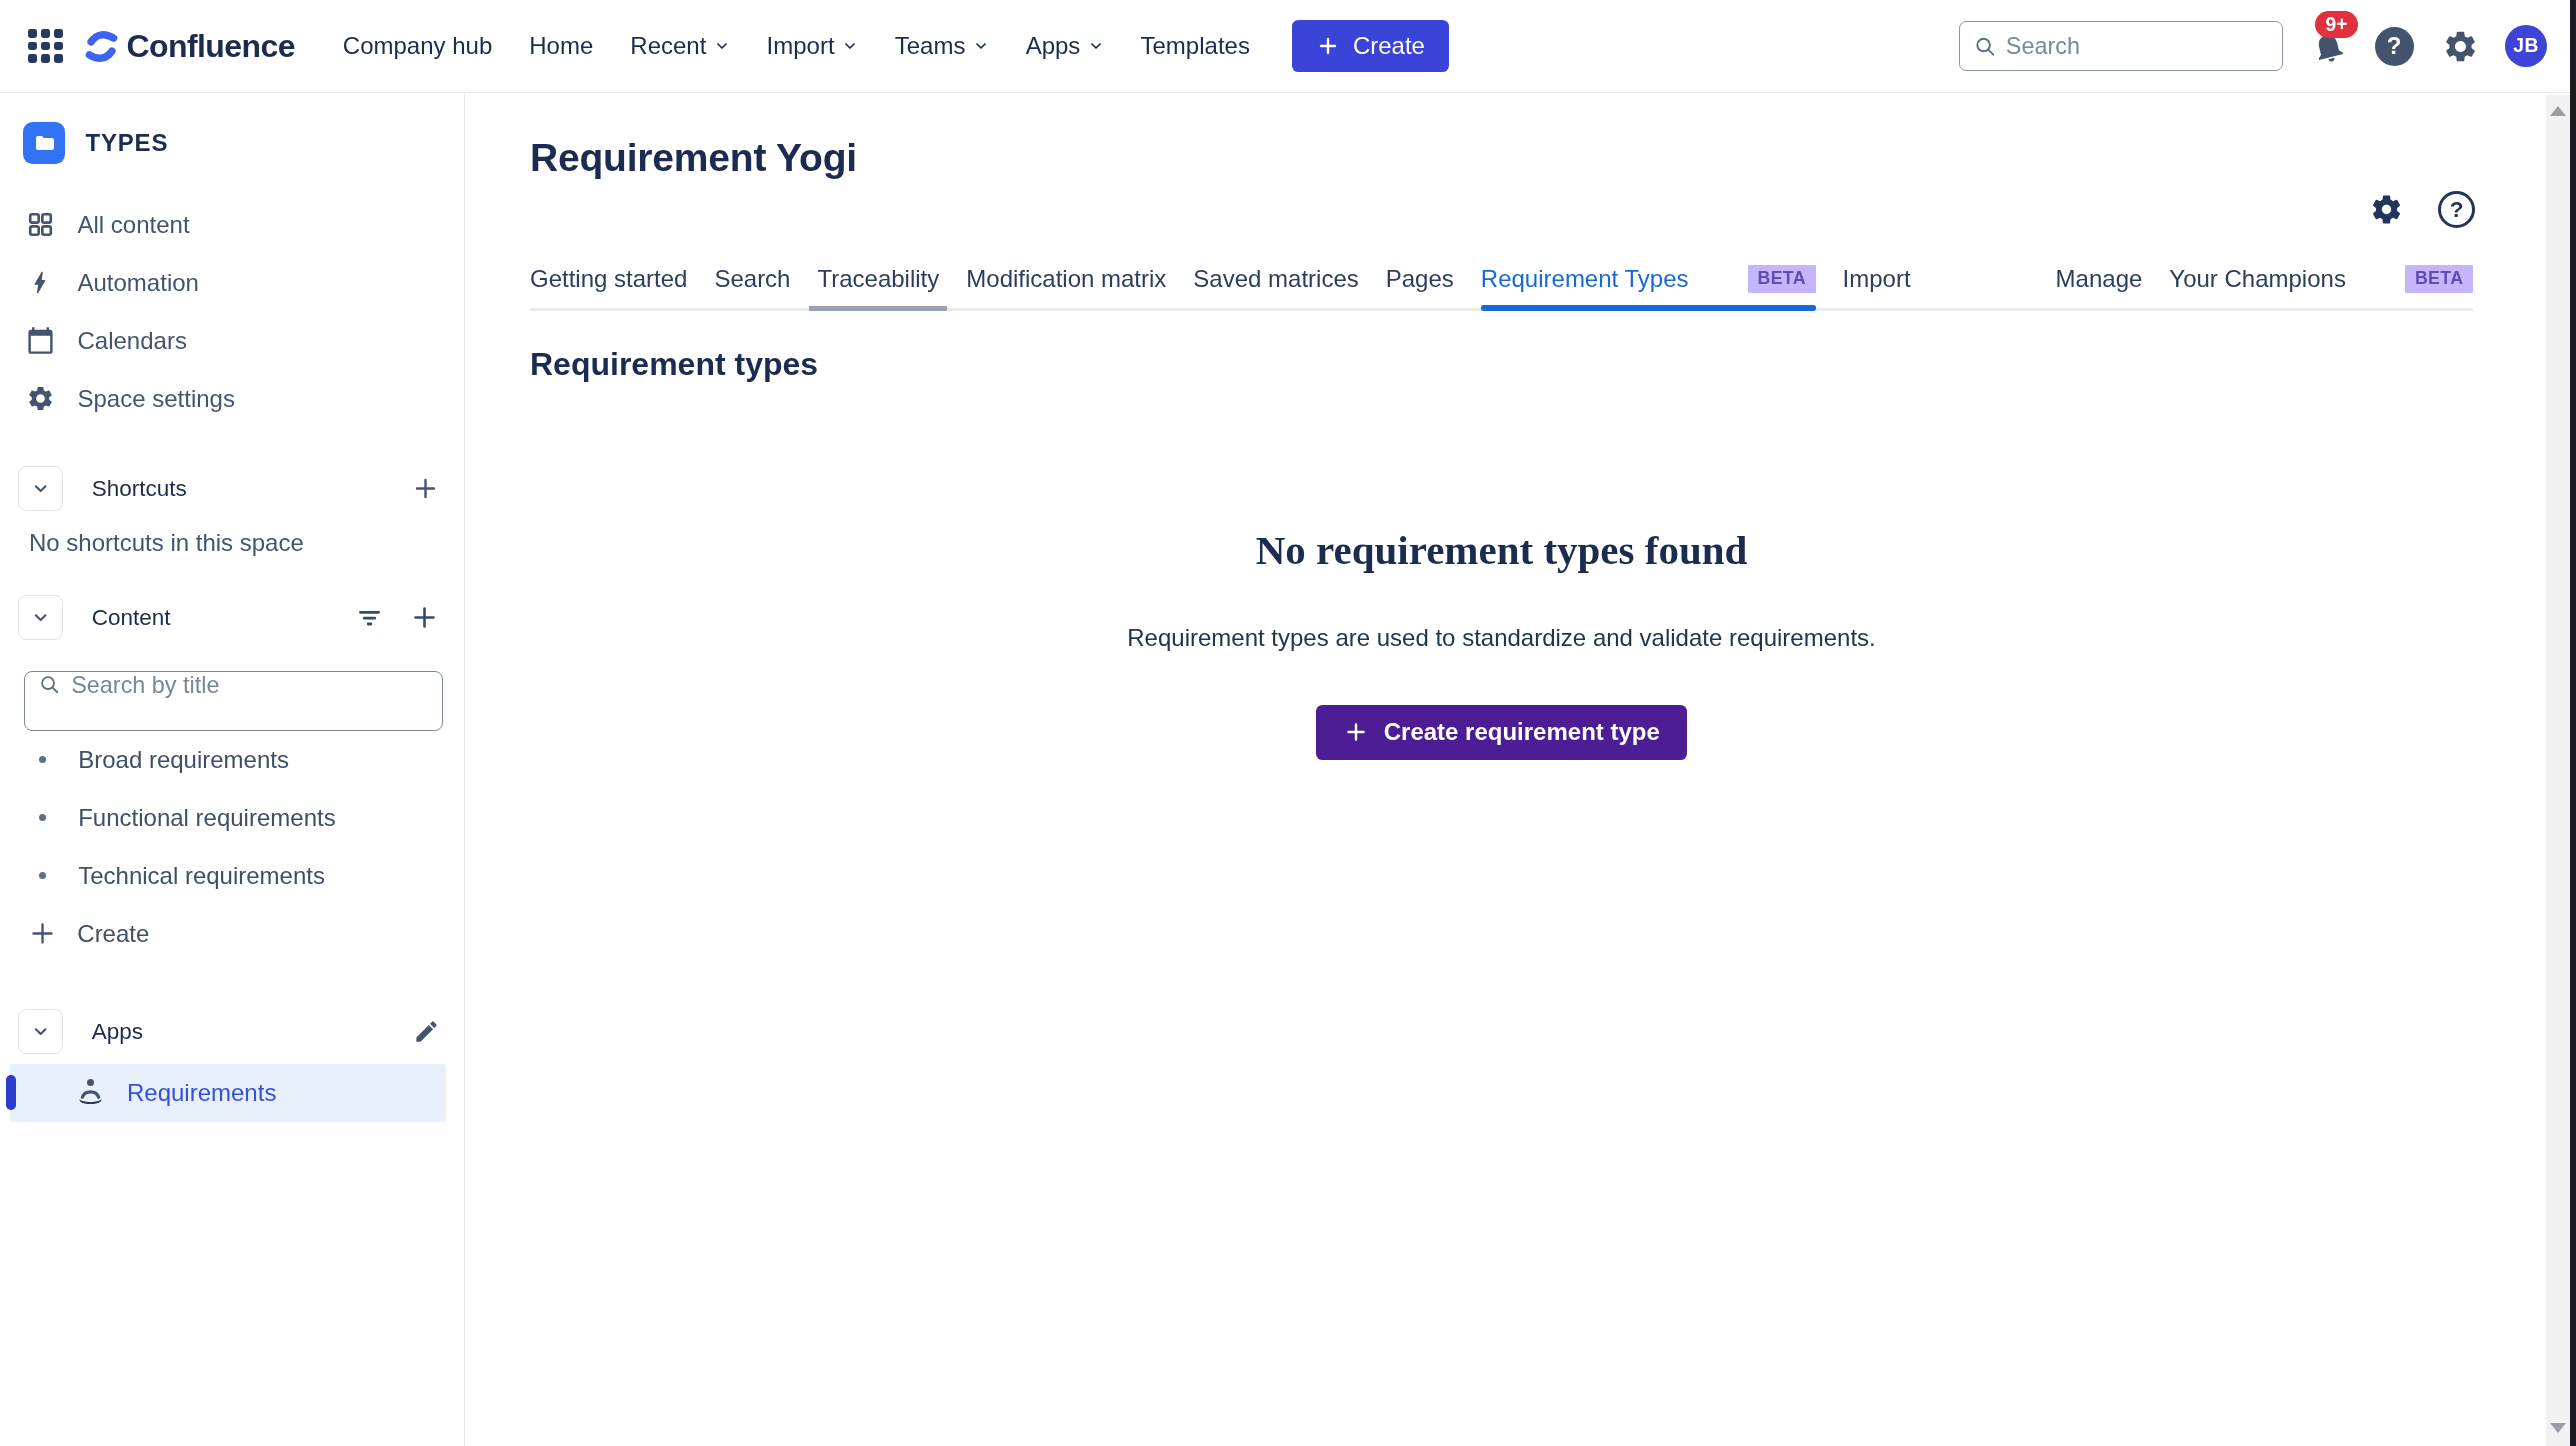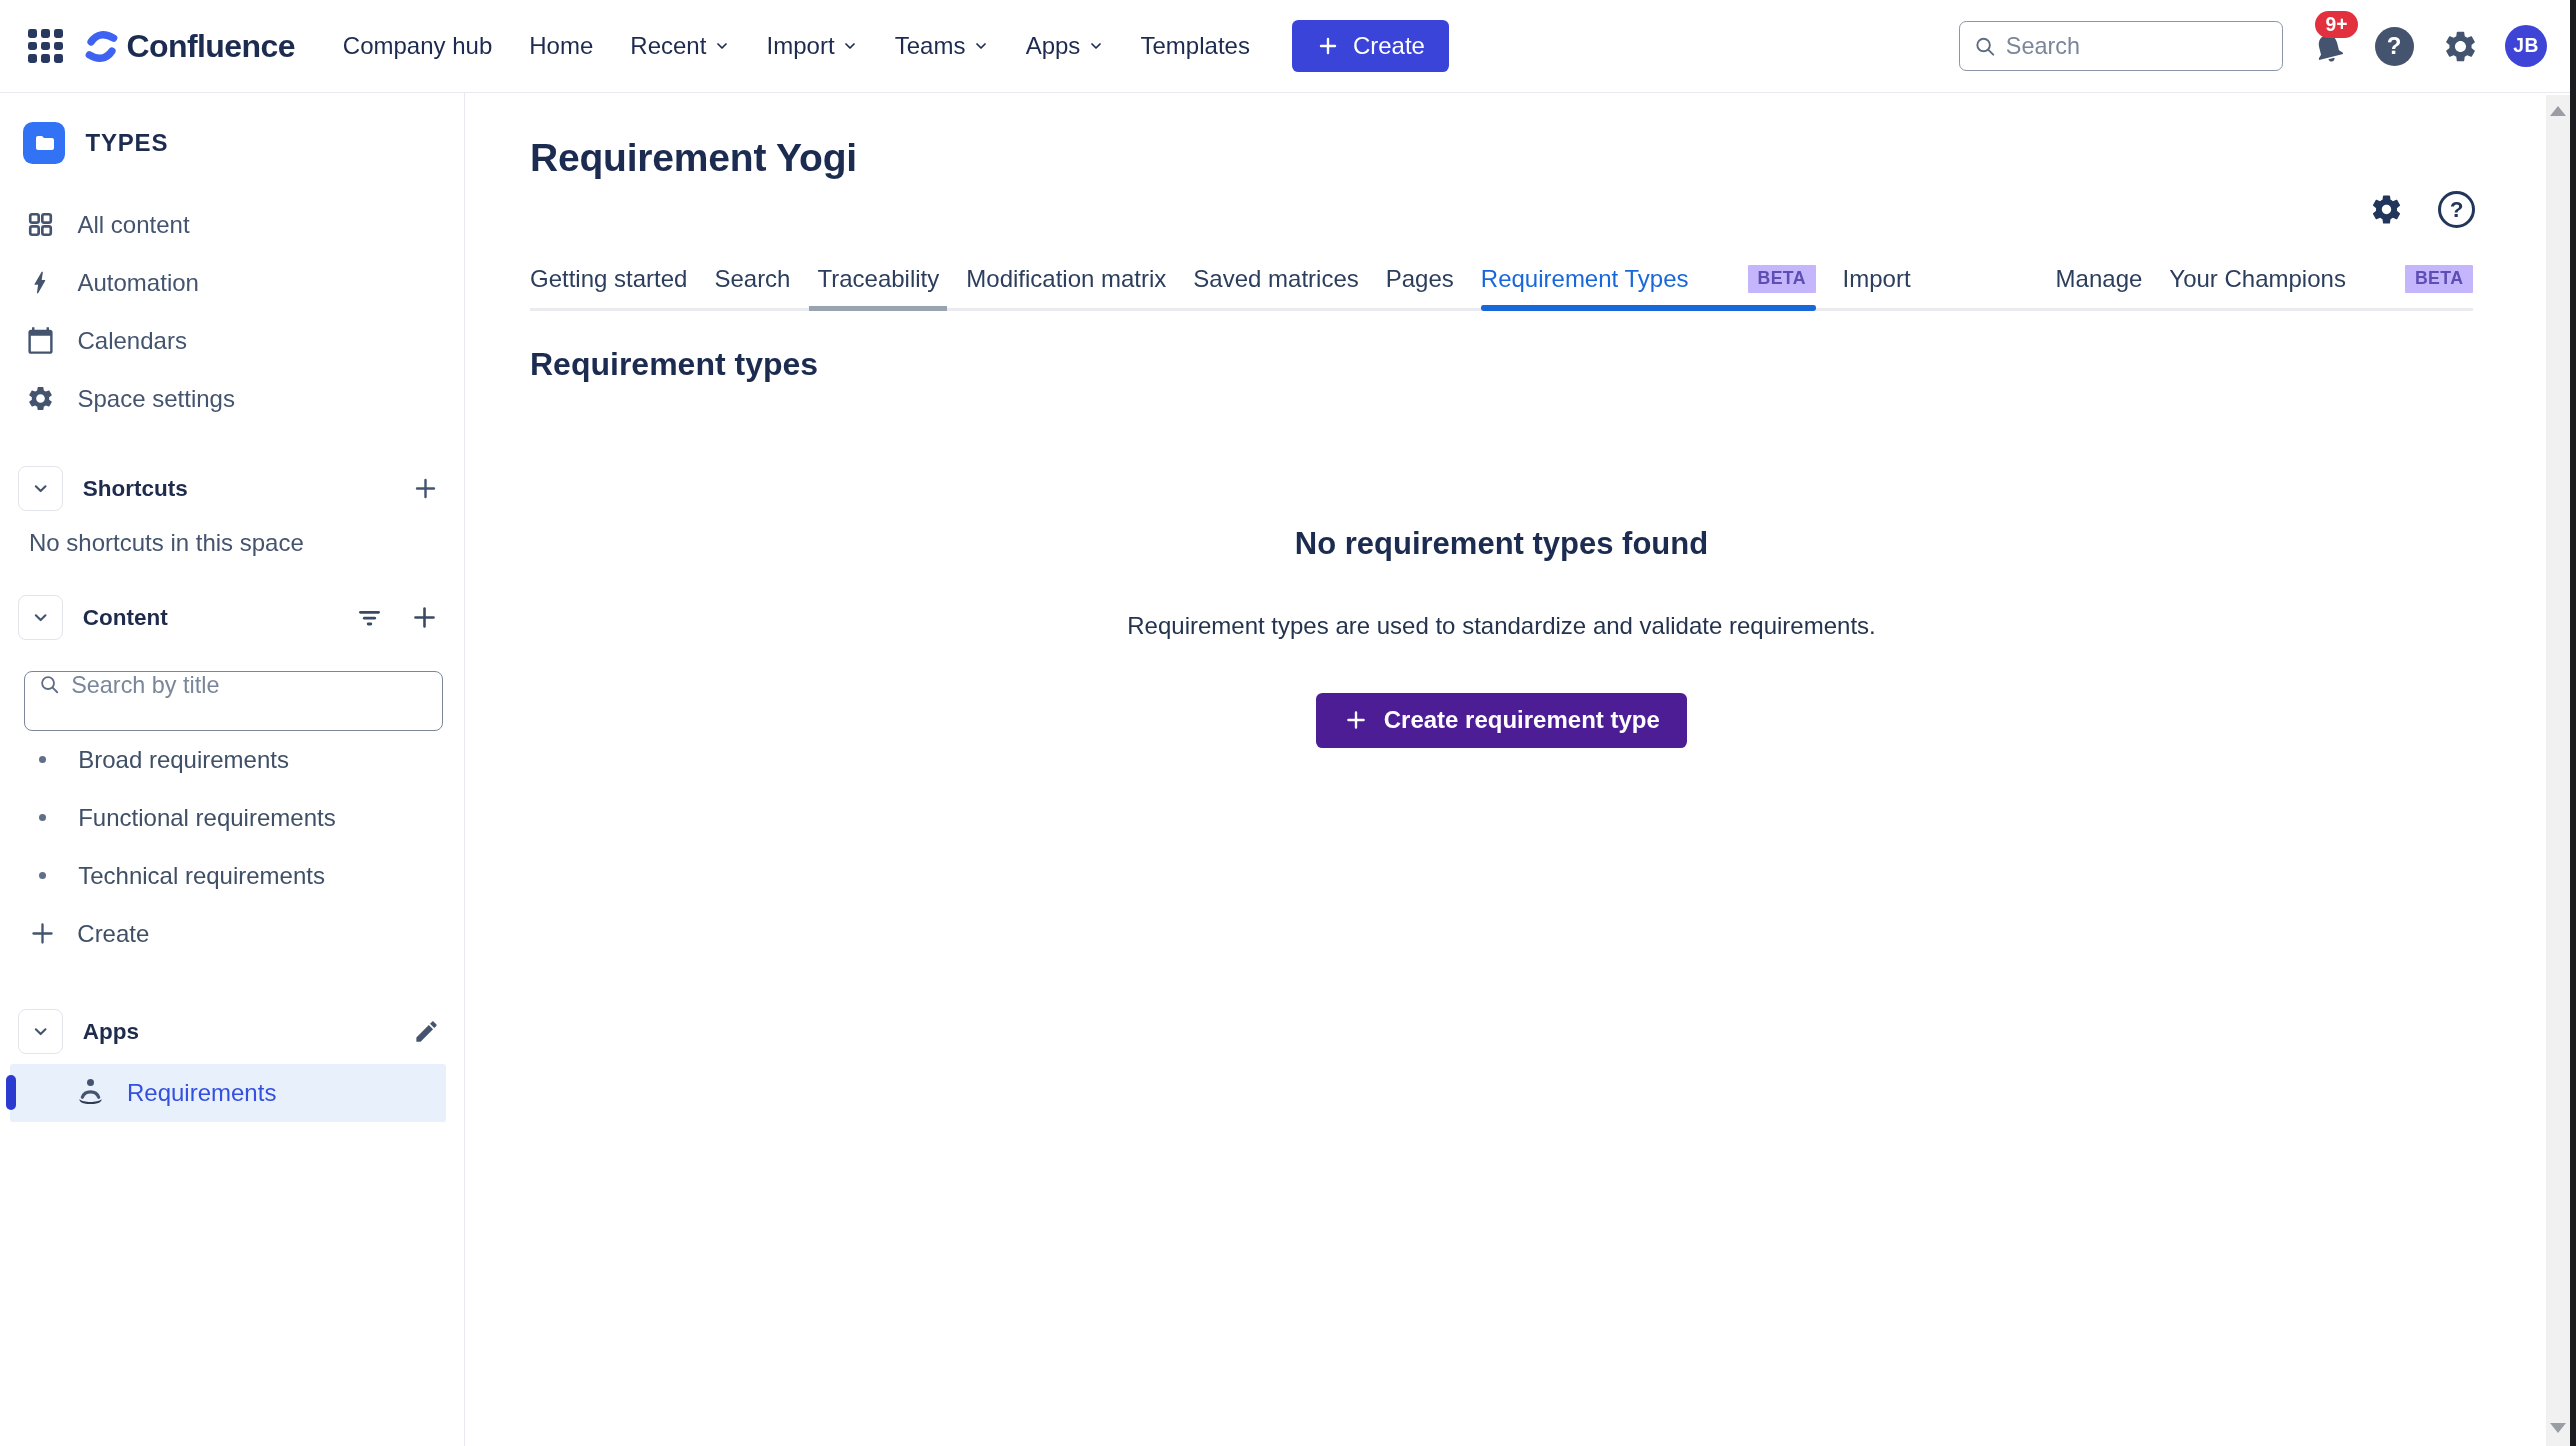--- a/index.html
+++ b/index.html
@@ -36,21 +36,21 @@
   
   .sidebar { position:absolute; top:93px; left:0; width:465px; bottom:0; background:#fff;
     border-right:1.6px solid #e7e9ee; padding-top:24px; z-index:4; }
   .space-header { display:flex; align-items:center; gap:21px; margin:4.8px 0 32px 22.5px; }
   .space-icon { width:42px; height:42px; border-radius:9.7px; background:#3273f6; display:flex; align-items:center; justify-content:center; }
   .space-name { font-size:24px; font-weight:700; color:#1c2b50; letter-spacing:0.8px; }
   .snav-item { display:flex; align-items:center; gap:22.5px; height:58px; padding-left:26px; font-size:24px; color:#44546f; }
   .section-head { display:flex; align-items:center; margin:37px 24px 0 17.7px; height:48px; }
   .chev-btn { width:45px; height:45px; border:1.6px solid #e1e4e9; border-radius:8px; background:#fff;
     display:flex; align-items:center; justify-content:center; }
-  .section-title { font-size:22.5px; font-weight:700; color:#1f2b4d; margin-left:20px; }
+  .section-title { font-size:22.5px; font-weight:400; color:#1f2b4d; margin-left:29px; }
   .section-actions { margin-left:auto; display:flex; align-items:center; gap:24px; }
   .muted-row { font-size:24px; color:#44546f; margin:16px 0 0 29px; }
   .side-search { margin:29px 21px 0 24px; height:60px; border:1.6px solid #7d8799; border-radius:8px;
     display:flex; align-items:flex-start; gap:11.3px; padding:0 13px; background:#fff; }
   .side-search input { border:none; outline:none; font-size:23.4px; width:100%; color:#44546f; font-family:inherit; }
   .side-search input::placeholder { color:#7a8699; }
   .page-item { display:flex; align-items:center; gap:32px; height:58px; padding-left:39px; font-size:24px; color:#3f4f66; margin-top:0; }
   .page-item:first-of-type { margin-top:14.5px; }
   .dot { width:7.2px; height:7.2px; border-radius:50%; background:#5f6f87; flex:0 0 auto; }
   .create-row { display:flex; align-items:center; gap:19.3px; height:58px; padding-left:27px; font-size:24px; color:#3f4f66; }
@@ -68,21 +68,21 @@
   .tab { position:relative; display:flex; align-items:center; gap:11.3px; margin-right:27px; padding-bottom:14.5px;
     font-size:24px; font-weight:500; color:#2c3e5d; white-space:nowrap; }
   .tab.active { color:#1868db; }
   .tab.active::after { content:""; position:absolute; left:0; right:0; bottom:-3.2px; height:5.6px; background:#1868db; border-radius:2.4px; }
   .tab.hovered::after { content:""; position:absolute; left:-8px; right:-8px; bottom:-3.2px; height:4.8px; background:#9aa3b0; }
   .tabs-spacer { flex:1; }
   .beta { background:#c4b5fd; color:#5e4db2; font-size:17.7px; font-weight:700; letter-spacing:0.4px;
     padding:4.8px 9.7px; border-radius:1px; line-height:1;margin-left:48px; }
   .section-heading { font-size:32px; font-weight:700; color:#1c2b50; margin-top:35px; }
   .empty { display:flex; flex-direction:column; align-items:center; text-align:center; margin-top:143px; }
-  .empty-title { font-size:31px; font-weight:700; color:#1c2b50; }
+  .empty-title { font-size:41px; font-weight:700; color:#1c2b50;font-family:Liberation Serif, serif; }
   .empty-desc { font-size:24px; color:#24344f; margin-top:50px; }
   .empty-cta { margin-top:53px; height:55px; padding:0 27px; border:none; border-radius:6.4px; background:#4c1d95;
     color:#fff; font-size:24px; font-weight:600; display:flex; align-items:center; gap:14.5px; font-family:inherit; }
 
   
   .scrollbar { position:absolute; top:95px; right:6.4px; width:24px; bottom:0; background:#f1f1f2; z-index:7;
     display:flex; flex-direction:column; justify-content:space-between; align-items:center; padding:11.3px 0 13px; }
   .tri-up { width:0; height:0; border-left:8.9px solid transparent; border-right:8.9px solid transparent; border-bottom:10.5px solid #9a9da3; }
   .tri-down { width:0; height:0; border-left:8.9px solid transparent; border-right:8.9px solid transparent; border-top:10.5px solid #9a9da3; }
   .window-edge { position:absolute; top:0; right:0; width:6.4px; bottom:0; background:#1a1c20; z-index:8; }

